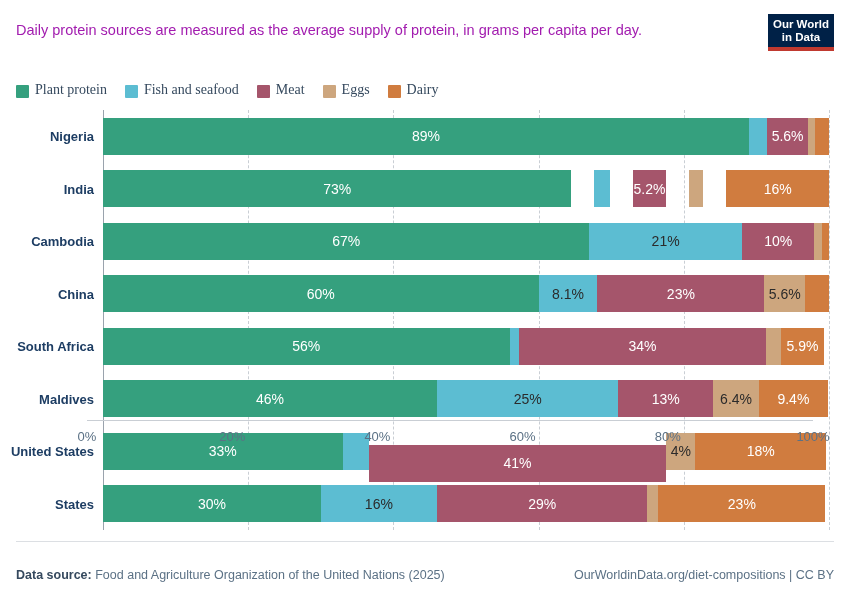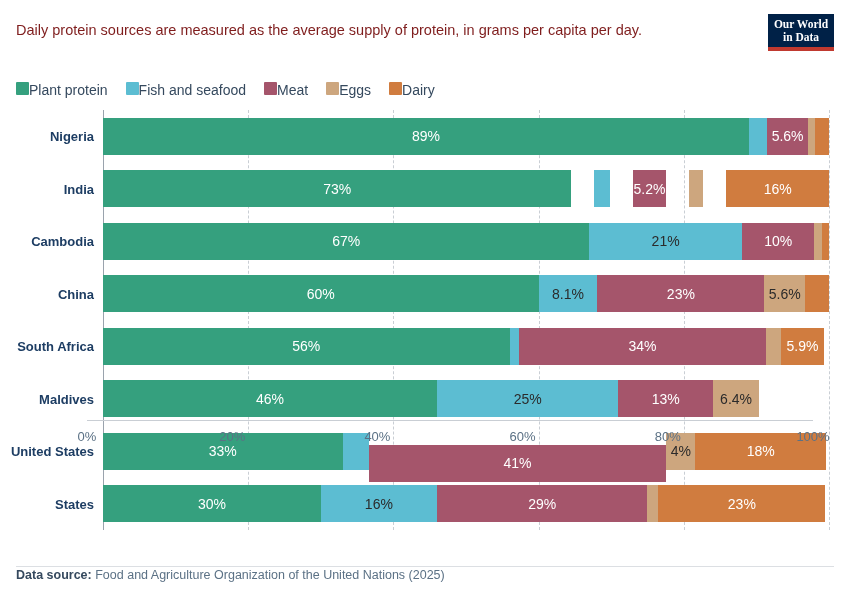--- a/index.html
+++ b/index.html
@@ -33,56 +33,58 @@
     font-family: "Liberation Serif", serif;
     font-size: 27px;
     font-weight: 700;
     letter-spacing: -0.2px;
     color: #1d3d63;
     margin: 0;
     line-height: 1.1;
   }
   .chart-subtitle {
     font-size: 14.5px;
-    color: #7f1d1d;
+    color: #a21caf;
     margin-top: 9px;
     line-height: 1.25;
     font-weight: 400;
   }
 
   
   .owid-logo {
     position: absolute;
     right: 16px;
     top: 14px;
     width: 66px;
     background: #002147;
     color: #ffffff;
-    font-family: Liberation Serif, serif;
+    font-family: Liberation Sans, sans-serif;
     font-weight: 700;
     font-size: 11.5px;
     line-height: 1.12;
     text-align: center;
     padding: 4px 3px 3px 3px;
     border-bottom: 4px solid #c0392f;
     box-sizing: border-box;
   }
 
   
   .legend {
     position: absolute;
     left: 16px;
     top: 82px;
     display: flex;
     align-items: center;
     gap: 18px;
   }
   .legend-item {
     display: flex;
-    align-items: flex-start;
+    align-items: flex-end;
+    gap: 6px;
+    font-family: Liberation Serif, serif;
   }
   .legend-swatch {
     width: 13px;
     height: 13px;
     border-radius: 1px;
     flex: 0 0 auto;
   }
   .legend-label {
     font-size: 14px;
     color: #35495e;
@@ -187,21 +189,21 @@
     white-space: nowrap;
   }
 
   
   .footer {
     position: absolute;
     left: 16px;
     right: 16px;
     bottom: 18px;
     border-top: 1px solid #dcdfe3;
-    padding-top: 1px;
+    padding-top: 26px;
     display: flex;
     justify-content: space-between;
     align-items: baseline;
     font-size: 12.5px;
     color: #5b7185;
   }
   .footer-left b {
     color: #35495e;
     font-weight: 700;
   }
@@ -334,20 +336,23 @@
             </div>
             <div class="seg" title="Maldives — Fish and seafood: 25%" style="background: rgb(92, 189, 210); width: 25%;">
               <span class="seg-label dark">25%</span>
             </div>
             <div class="seg" title="Maldives — Meat: 13%" style="background: rgb(165, 85, 107); width: 13%;">
               <span class="seg-label">13%</span>
             </div>
             <div class="seg" title="Maldives — Eggs: 6.4%" style="background: rgb(205, 166, 126); width: 6.4%;">
               <span class="seg-label dark">6.4%</span>
             </div>
+            <div class="seg" title="Maldives — Dairy: 9.4%" style="background: rgb(208, 124, 63); width: 9.4%;">
+              <span class="seg-label">9.4%</span>
+            </div>
           </div>
           <div class="row" style="top: 76.875%; height: 8.75%;">
             <div class="row-label">United States</div>
             <div class="seg" title="United States — Plant protein: 33%" style="background: rgb(53, 160, 126); width: 33%;">
               <span class="seg-label">33%</span>
             </div>
             <div class="seg" title="United States — Fish and seafood: 3.6%" style="background: rgb(92, 189, 210); width: 3.6%;"></div>
             <div class="seg" title="United States — Meat: 41%" style="background: rgb(165, 85, 107); width: 41%; margin-top: 12px;">
               <span class="seg-label">41%</span>
             </div>
@@ -388,15 +393,16 @@
         <div class="xtick" style="left: 80%;">80%</div>
         <div class="xtick" style="left: 100%;">100%</div>
       </div>
   </div>
 
   <div class="footer">
     <div class="footer-left">
       <b>Data source:</b>
       <span>Food and Agriculture Organization of the United Nations (2025)</span>
     </div>
+    <div class="footer-right">OurWorldinData.org/diet-compositions | CC BY</div>
   </div>
 
 </div>
 
 </body></html>

